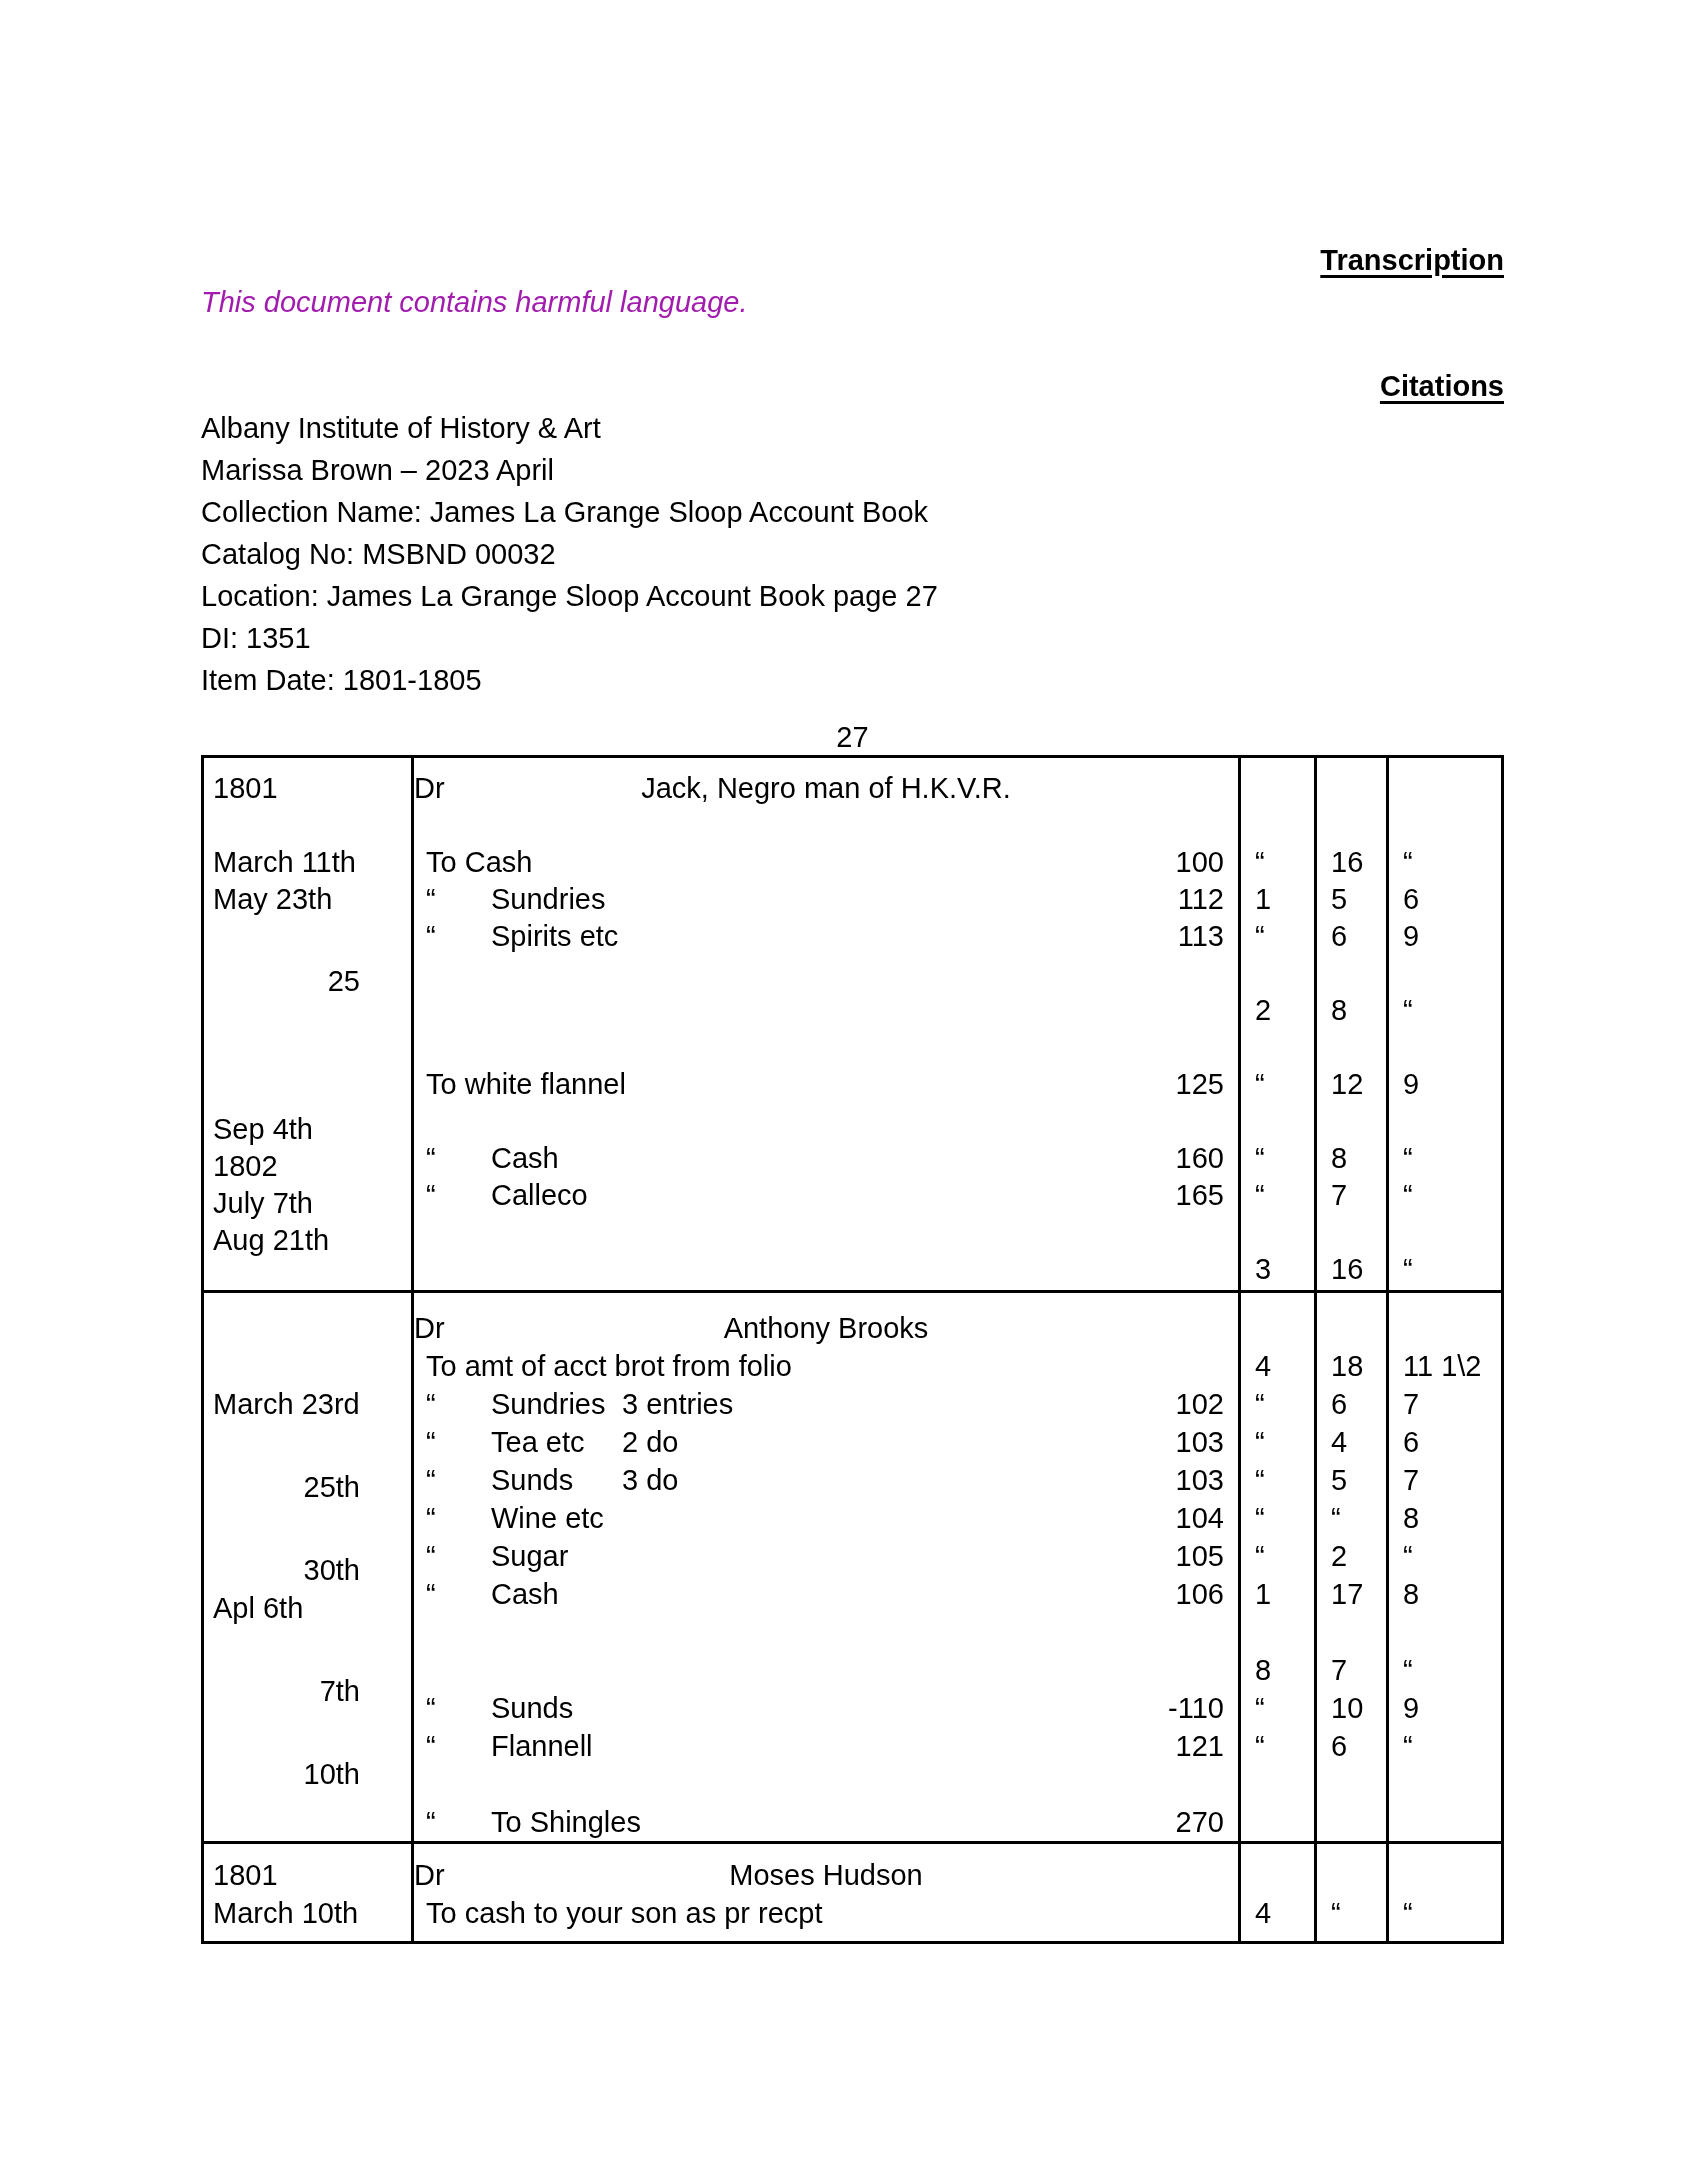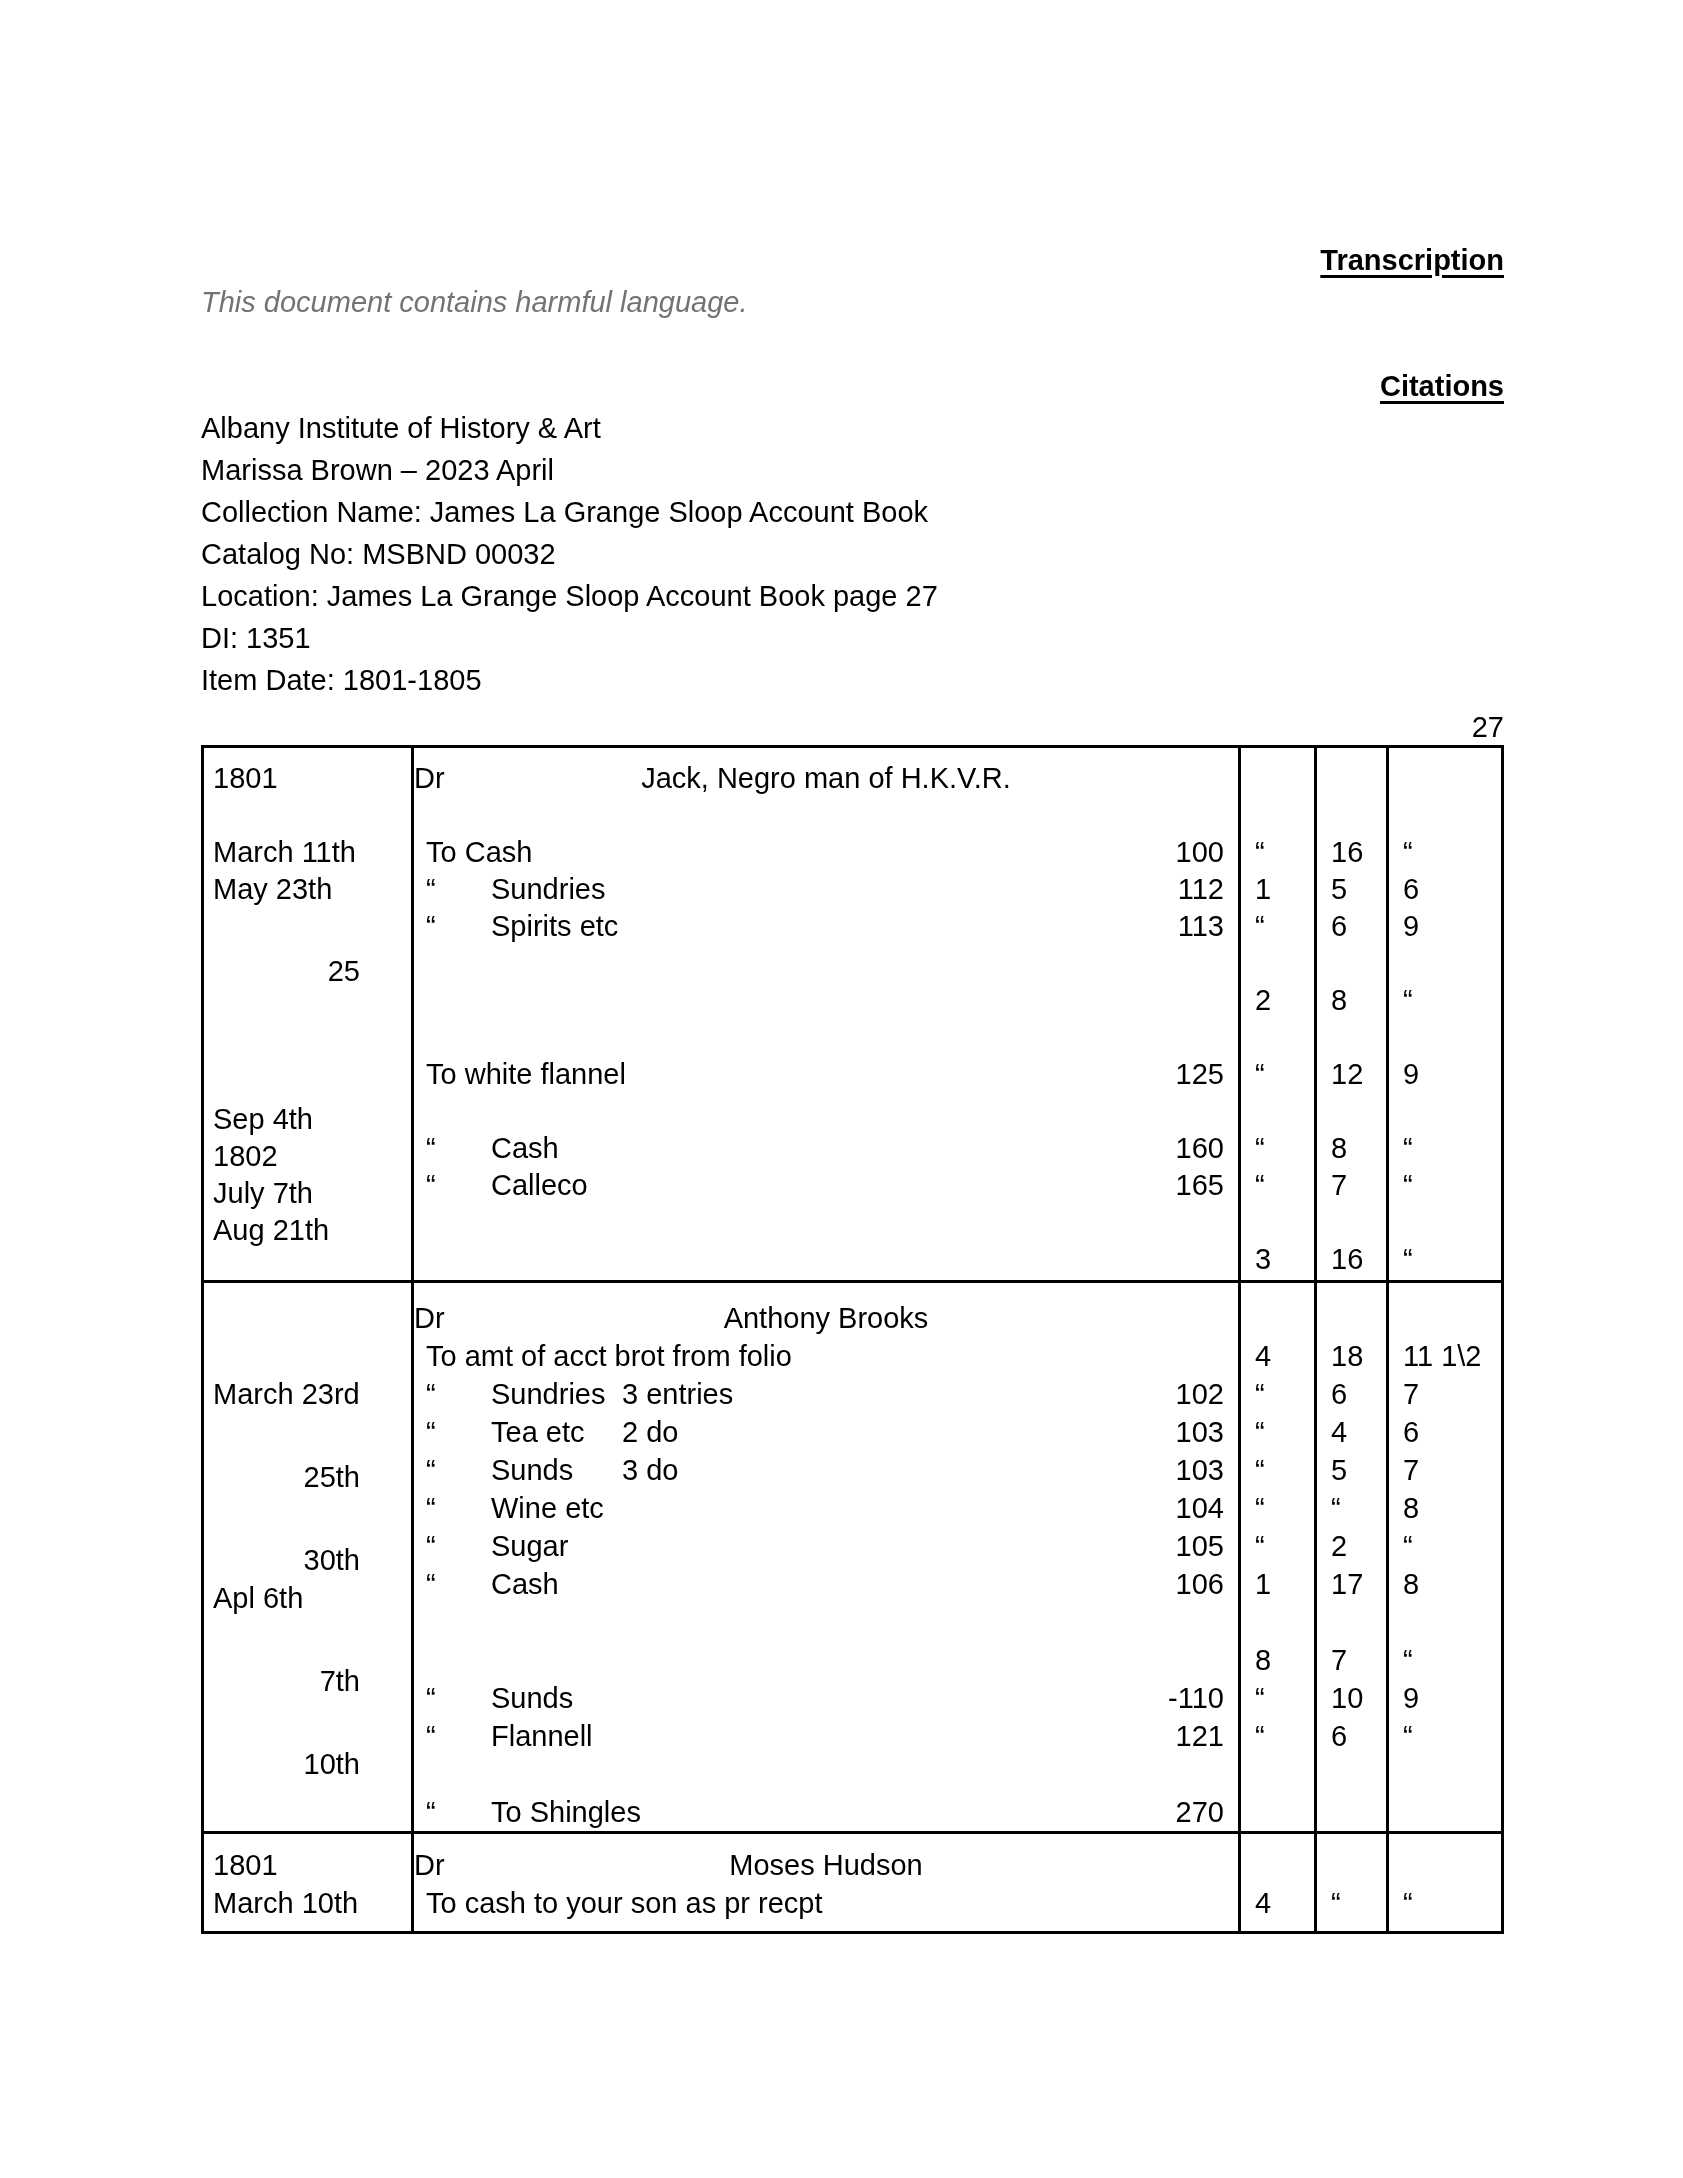--- a/index.html
+++ b/index.html
@@ -14,21 +14,21 @@
   .doc { position:absolute; left:201px; top:239px; width:1303px; }
   .heading {
     font-weight:bold;
     text-decoration:underline;
     text-decoration-thickness:3px;
     text-underline-offset:5px;
     text-align:right;
   }
   .notice { font-style:italic; }
   .spacer { height:42px; }
-  .pageno { text-align:right; line-height:36px; margin-top:8px; }
+  .pageno { text-align:center; line-height:36px; margin-top:18px; }
 
   
   .ledger { width:1303px; border:3px solid #000; }
   .sec { display:grid; grid-template-columns:210px 827px 76px 72px 112px; border-bottom:3px solid #000; overflow:hidden; }
   .sec:last-child { border-bottom:none; }
   .sec1 { height:535px; }
   .sec2 { height:551px; }
   .sec3 { height:97px; }
   .col { border-right:3px solid #000; overflow:hidden; }
   .col:last-child { border-right:none; }
@@ -48,21 +48,21 @@
   .qty { position:absolute; left:208px; white-space:nowrap; }
   .f   { position:absolute; right:14px; white-space:nowrap; }
   .drl { position:absolute; left:0; white-space:nowrap; }
   .nm  { display:block; text-align:center; white-space:nowrap; }
 </style>
 </head>
 <body>
 
 <div class="doc">
   <div class="heading">Transcription</div>
-  <div class="notice" id="notice" style="color: #737373;">This document contains harmful language.</div>
+  <div class="notice" id="notice" style="color: #a21caf;">This document contains harmful language.</div>
   <div class="spacer"></div>
   <div class="heading">Citations</div>
   <div id="citation-lines">
       <div>Albany Institute of History &amp; Art</div>
       <div>Marissa Brown – 2023 April</div>
       <div>Collection Name: James La Grange Sloop Account Book</div>
       <div>Catalog No: MSBND 00032</div>
       <div>Location: James La Grange Sloop Account Book page 27</div>
       <div>DI: 1351</div>
       <div>Item Date: 1801-1805</div>

